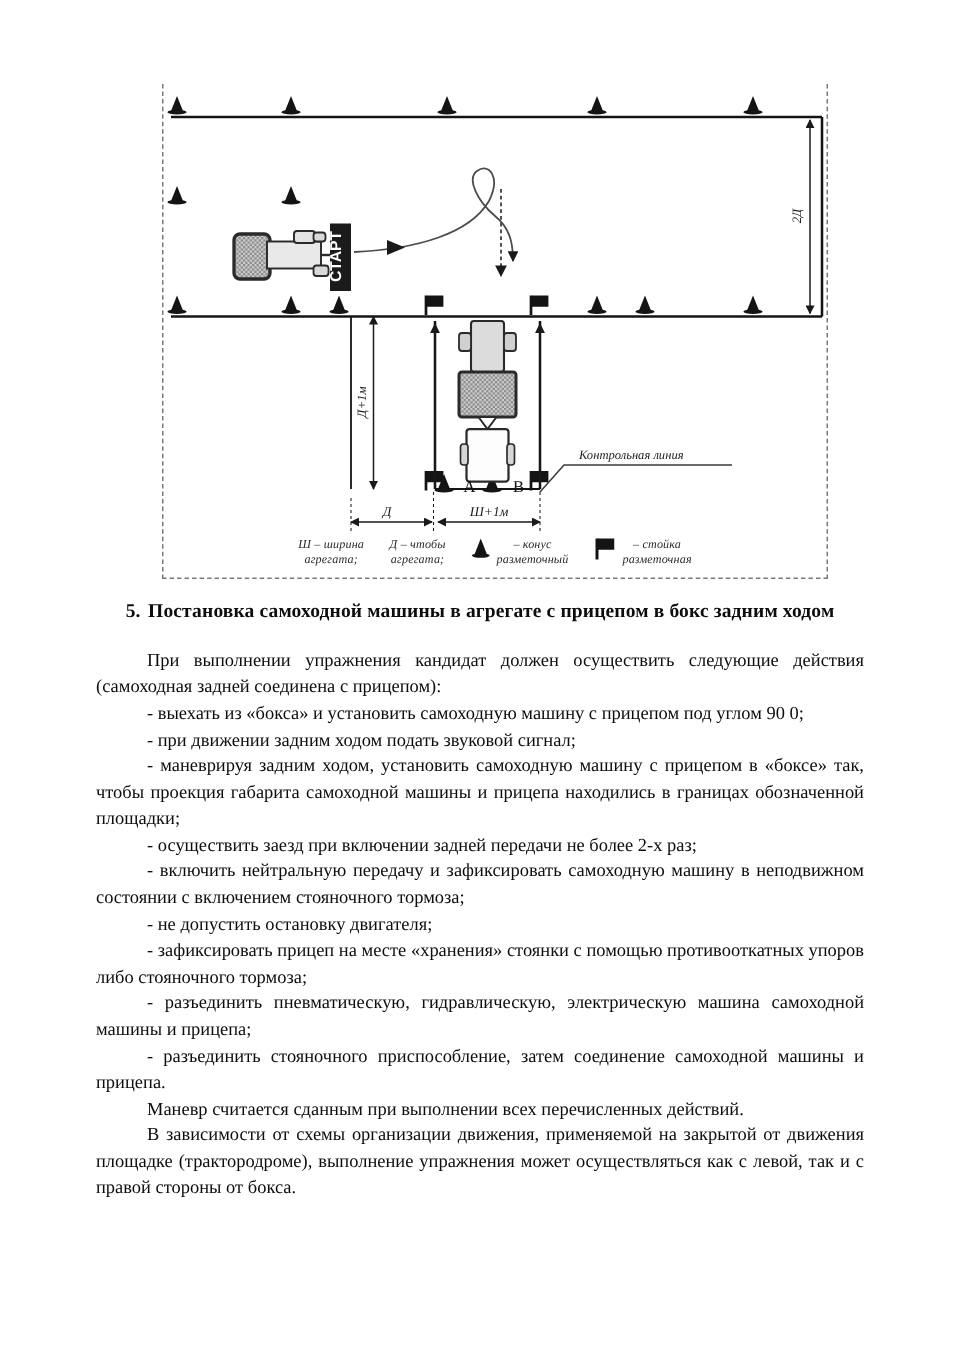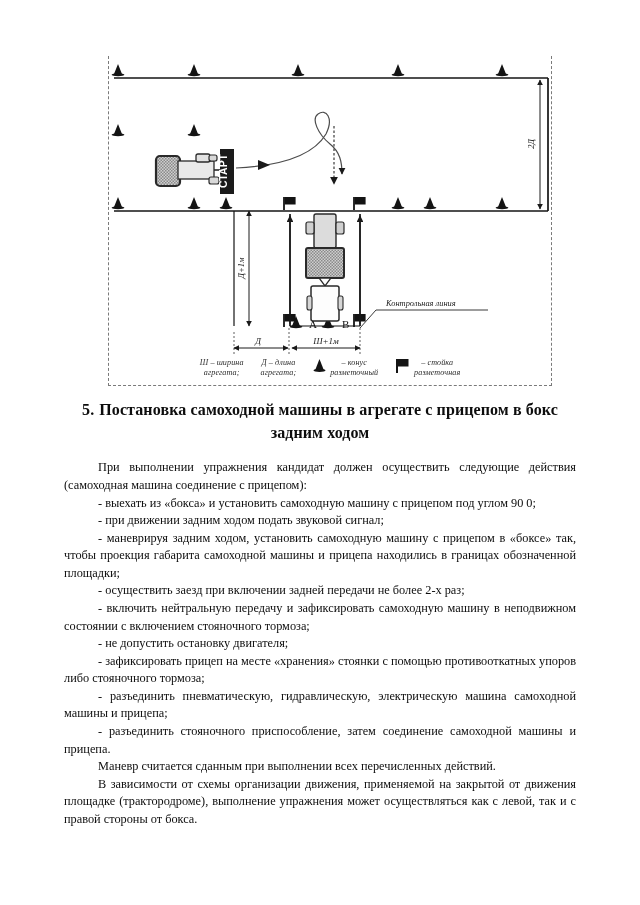--- a/index.html
+++ b/index.html
@@ -39,21 +39,21 @@
   }
 
   
   #doc {
     position: absolute;
     left: 64px;
     top: 398px;
     width: 512px;
   }
   .heading {
-    font-size: 16px;
+    font-size: 13px;
     font-weight: bold;
     text-align: center;
     line-height: 1.45;
     margin: 0 0 15px 0;
     letter-spacing: 0.1px;
   }
   .heading .num { margin-right: 5px; }
   p.body-par {
     font-size: 12.3px;
     line-height: 1.43;
@@ -255,21 +255,21 @@
     </g>
     <text x="426" y="88" font-family="Liberation Serif, serif" font-style="italic" font-size="8.5" fill="#1a1a1a" text-anchor="middle" transform="rotate(-90 426 88)">2Д</text>
   </svg>
 
   <div class="legend-row">
     <div class="legend-item">
       <span class="legend-txt">Ш – ширина
 агрегата;</span>
     </div>
     <div class="legend-item">
-      <span class="legend-txt">Д – длина
+      <span class="legend-txt">Д – чтобы
 агрегата;</span>
     </div>
     <div class="legend-item">
       <span class="legend-sym">
         <svg width="13" height="16" viewBox="0 0 13 16">
           <path d="M6.5,1 L2.2,12 L10.8,12 Z" fill="#141414"></path>
           <ellipse cx="6.5" cy="12.4" rx="6" ry="1.5" fill="#141414"></ellipse>
         </svg>
       </span>
       <span class="legend-txt">– конус
@@ -286,21 +286,21 @@
 разметочная</span>
     </div>
   </div>
 </div>
 
 <div id="doc">
   <div class="heading">
     <span class="num">5.</span><span>Постановка самоходной машины в агрегате с прицепом в бокс задним ходом</span>
   </div>
 
-  <p class="body-par">При выполнении упражнения кандидат должен осуществить следующие действия (самоходная машина соединение с прицепом):</p>
+  <p class="body-par">При выполнении упражнения кандидат должен осуществить следующие действия (самоходная задней соединена с прицепом):</p>
   <p class="body-par">- выехать из «бокса» и установить самоходную машину с прицепом под углом 90 0;</p>
   <p class="body-par">- при движении задним ходом подать звуковой сигнал;</p>
   <p class="body-par">- маневрируя задним ходом, установить самоходную машину с прицепом в «боксе» так, чтобы проекция габарита самоходной машины и прицепа находились в границах обозначенной площадки;</p>
   <p class="body-par">- осуществить заезд при включении задней передачи не более 2-х раз;</p>
   <p class="body-par">- включить нейтральную передачу и зафиксировать самоходную машину в неподвижном состоянии с включением стояночного тормоза;</p>
   <p class="body-par">- не допустить остановку двигателя;</p>
   <p class="body-par">- зафиксировать прицеп на месте «хранения» стоянки с помощью противооткатных упоров либо стояночного тормоза;</p>
   <p class="body-par">- разъединить пневматическую, гидравлическую, электрическую машина самоходной машины и прицепа;</p>
   <p class="body-par">- разъединить стояночного приспособление, затем соединение самоходной машины и прицепа.</p>
   <p class="body-par">Маневр считается сданным при выполнении всех перечисленных действий.</p>

